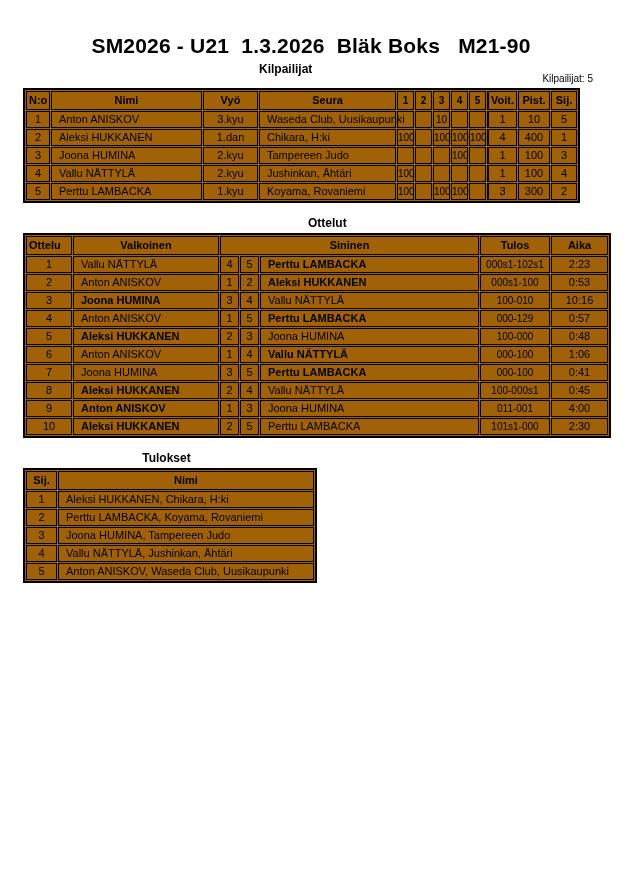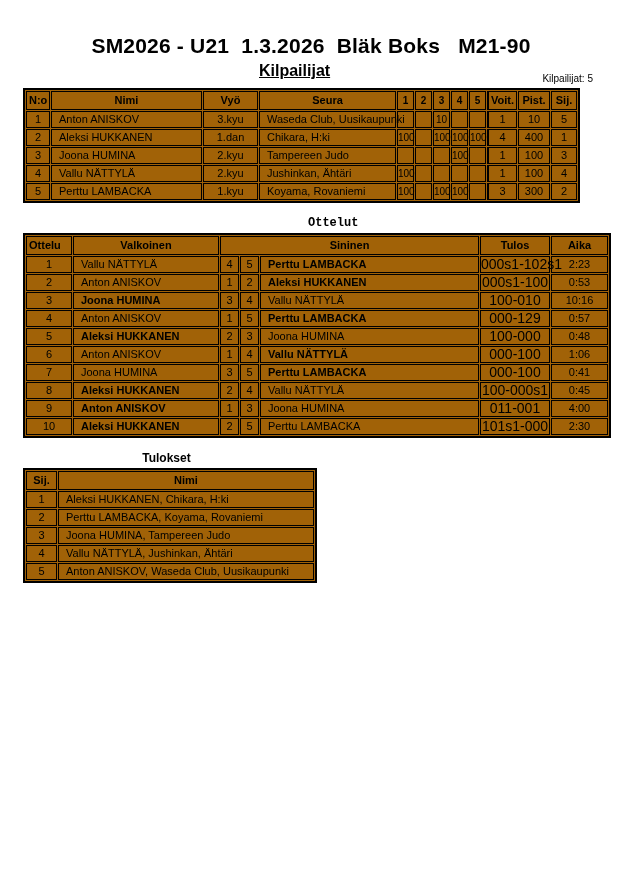--- a/index.html
+++ b/index.html
@@ -8,47 +8,47 @@
     width: 630px; height: 891px;
     background: #fff; color: #000;
     font-family: "Liberation Sans", sans-serif;
   }
   .page { position: relative; width: 630px; height: 891px; padding: 34px 0 0 23px; }
   .doc-title {
     width: 576px; text-align: center;
     font-size: 21px; font-weight: bold; white-space: pre; letter-spacing: 0.2px;
   }
   .subhead-row { position: relative; width: 576px; height: 18px; margin-top: 3px; }
-  .subhead { position: absolute; left: 236px; top: 1px; font-size: 16px; font-weight: bold; text-decoration: underline; }
+  .subhead { position: absolute; left: 236px; top: 1px; font-size: 12px; font-weight: bold; }
   .count { position: absolute; right: 6px; top: 12px; font-size: 10px; }
 
   table {
     border-collapse: separate; border-spacing: 1px;
     border: 2px solid #000; background: #a16207; table-layout: fixed;
   }
   th, td {
     border: 1px solid #000;
     font-size: 11px; line-height: 13px; height: 17px;
     padding: 0 2px; overflow: visible; white-space: nowrap;
     vertical-align: middle;
   }
   th { font-weight: bold; height: 19px; text-align: center; }
   .c { text-align: center; }
   .l { text-align: left; padding-left: 7px; }
   .hl { text-align: left; padding-left: 2px; }
   .m { font-size: 10px; padding: 0; text-align: center; }
-  .tulos { font-size: 14px; padding: 0; text-align: center; }
+  .tulos { font-size: 10px; padding: 0; text-align: center; }
   .sep { border-left: 2px solid #000; }
   .winner { font-weight: bold; }
 
   .t1 { width: 540px; margin-top: 9px; }
   .t2 { width: 576px; }
   .t3 { width: 287px; }
   .section-title { font-size: 12px; font-weight: bold; margin: 13px 0 3px 0; }
-  .ottelut-title { margin-left: 285px; font-family: Liberation Mono, monospace; }
+  .ottelut-title { margin-left: 285px; }
   .tulokset-title { width: 287px; text-align: center; }
 </style>
 </head>
 <body>
 
 <div class="page">
 
   <div class="doc-title">SM2026 - U21  1.3.2026  Bläk Boks   M21-90</div>
 
   <div class="subhead-row">

